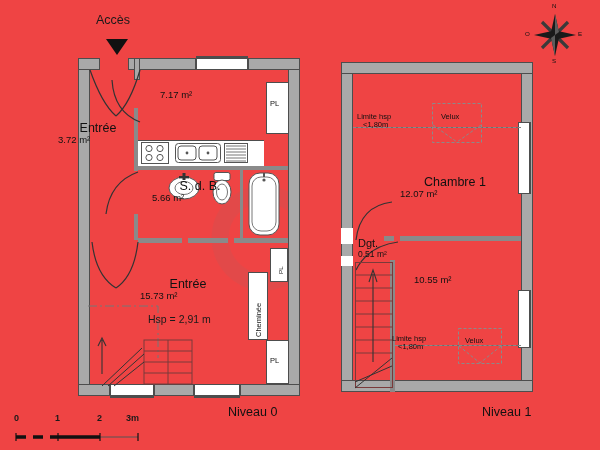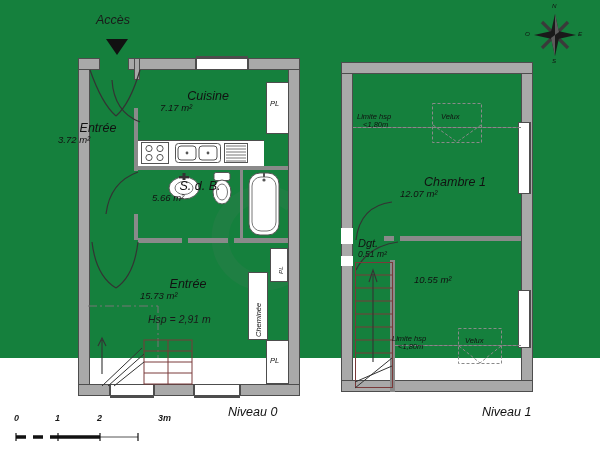--- a/index.html
+++ b/index.html
@@ -1,18 +1,18 @@
 <!DOCTYPE html>
 <html><head>
 <meta charset="utf-8">
 <style>
   html,body{margin:0;padding:0;background:#ffffff;}
   body{width:600px;height:450px;overflow:hidden;
        font-family:"Liberation Sans",sans-serif;color:#1a1a1a;}
-  #stage{position:relative;width:600px;height:358px;background:#15803d;font-style:italic;}
+  #stage{position:relative;width:600px;height:450px;background:#ef4444;}
 
   
   .abs{position:absolute;}
   .wall{position:absolute;background:#a9a9a9;border:1px solid #4d4d4d;box-sizing:border-box;}
   .thin{position:absolute;background:#6e6e6e;}
   .white{position:absolute;background:#ffffff;}
   .lbl{position:absolute;white-space:nowrap;line-height:1.05;}
   .rname{font-size:12.5px;color:#111;text-align:center;}
   .rarea{font-size:9.5px;color:#111;text-align:left;}
   .tiny{font-size:7.5px;color:#111;}
@@ -222,21 +222,20 @@
         <path d="M16 78 L16 44 M12 50 L16 42 L20 50" stroke="#333" stroke-width="1.1" fill="none"></path>
       </svg>
     </div>
 
     <div class="lbl" style="left:58px;top:122px;width:80px;text-align:center;">
       <div class="rname">Entrée</div>
       <div class="rarea">3.72 m²</div>
     </div>
 
     <div class="lbl" style="left:160px;top:90px;width:96px;text-align:center;">
-      <div class="rname">Cuisine</div>
       <div class="rarea">7.17 m²</div>
     </div>
 
     <div class="lbl" style="left:152px;top:180px;width:96px;text-align:center;">
       <div class="rname">S. d. B.</div>
       <div class="rarea">5.66 m²</div>
     </div>
 
     <div class="lbl" style="left:140px;top:278px;width:96px;text-align:center;">
       <div class="rname">Entrée</div>
@@ -359,16 +358,16 @@
       <g stroke="#111" stroke-width="1.2">
         <line x1="2" y1="9" x2="2" y2="17"></line>
         <line x1="44" y1="9" x2="44" y2="17"></line>
         <line x1="86" y1="9" x2="86" y2="17"></line>
         <line x1="124" y1="9" x2="124" y2="17"></line>
       </g>
     </svg>
     <span class="lbl" style="left:0px;top:-10px;font-size:9px;font-weight:bold;">0</span>
     <span class="lbl" style="left:41px;top:-10px;font-size:9px;font-weight:bold;">1</span>
     <span class="lbl" style="left:83px;top:-10px;font-size:9px;font-weight:bold;">2</span>
-    <span class="lbl" style="left:112px;top:-10px;font-size:9px;font-weight:bold;margin-left:32px;">3m</span>
+    <span class="lbl" style="left:112px;top:-10px;font-size:9px;font-weight:bold;">3m</span>
   </div>
 
 </div>
 
 </body></html>

